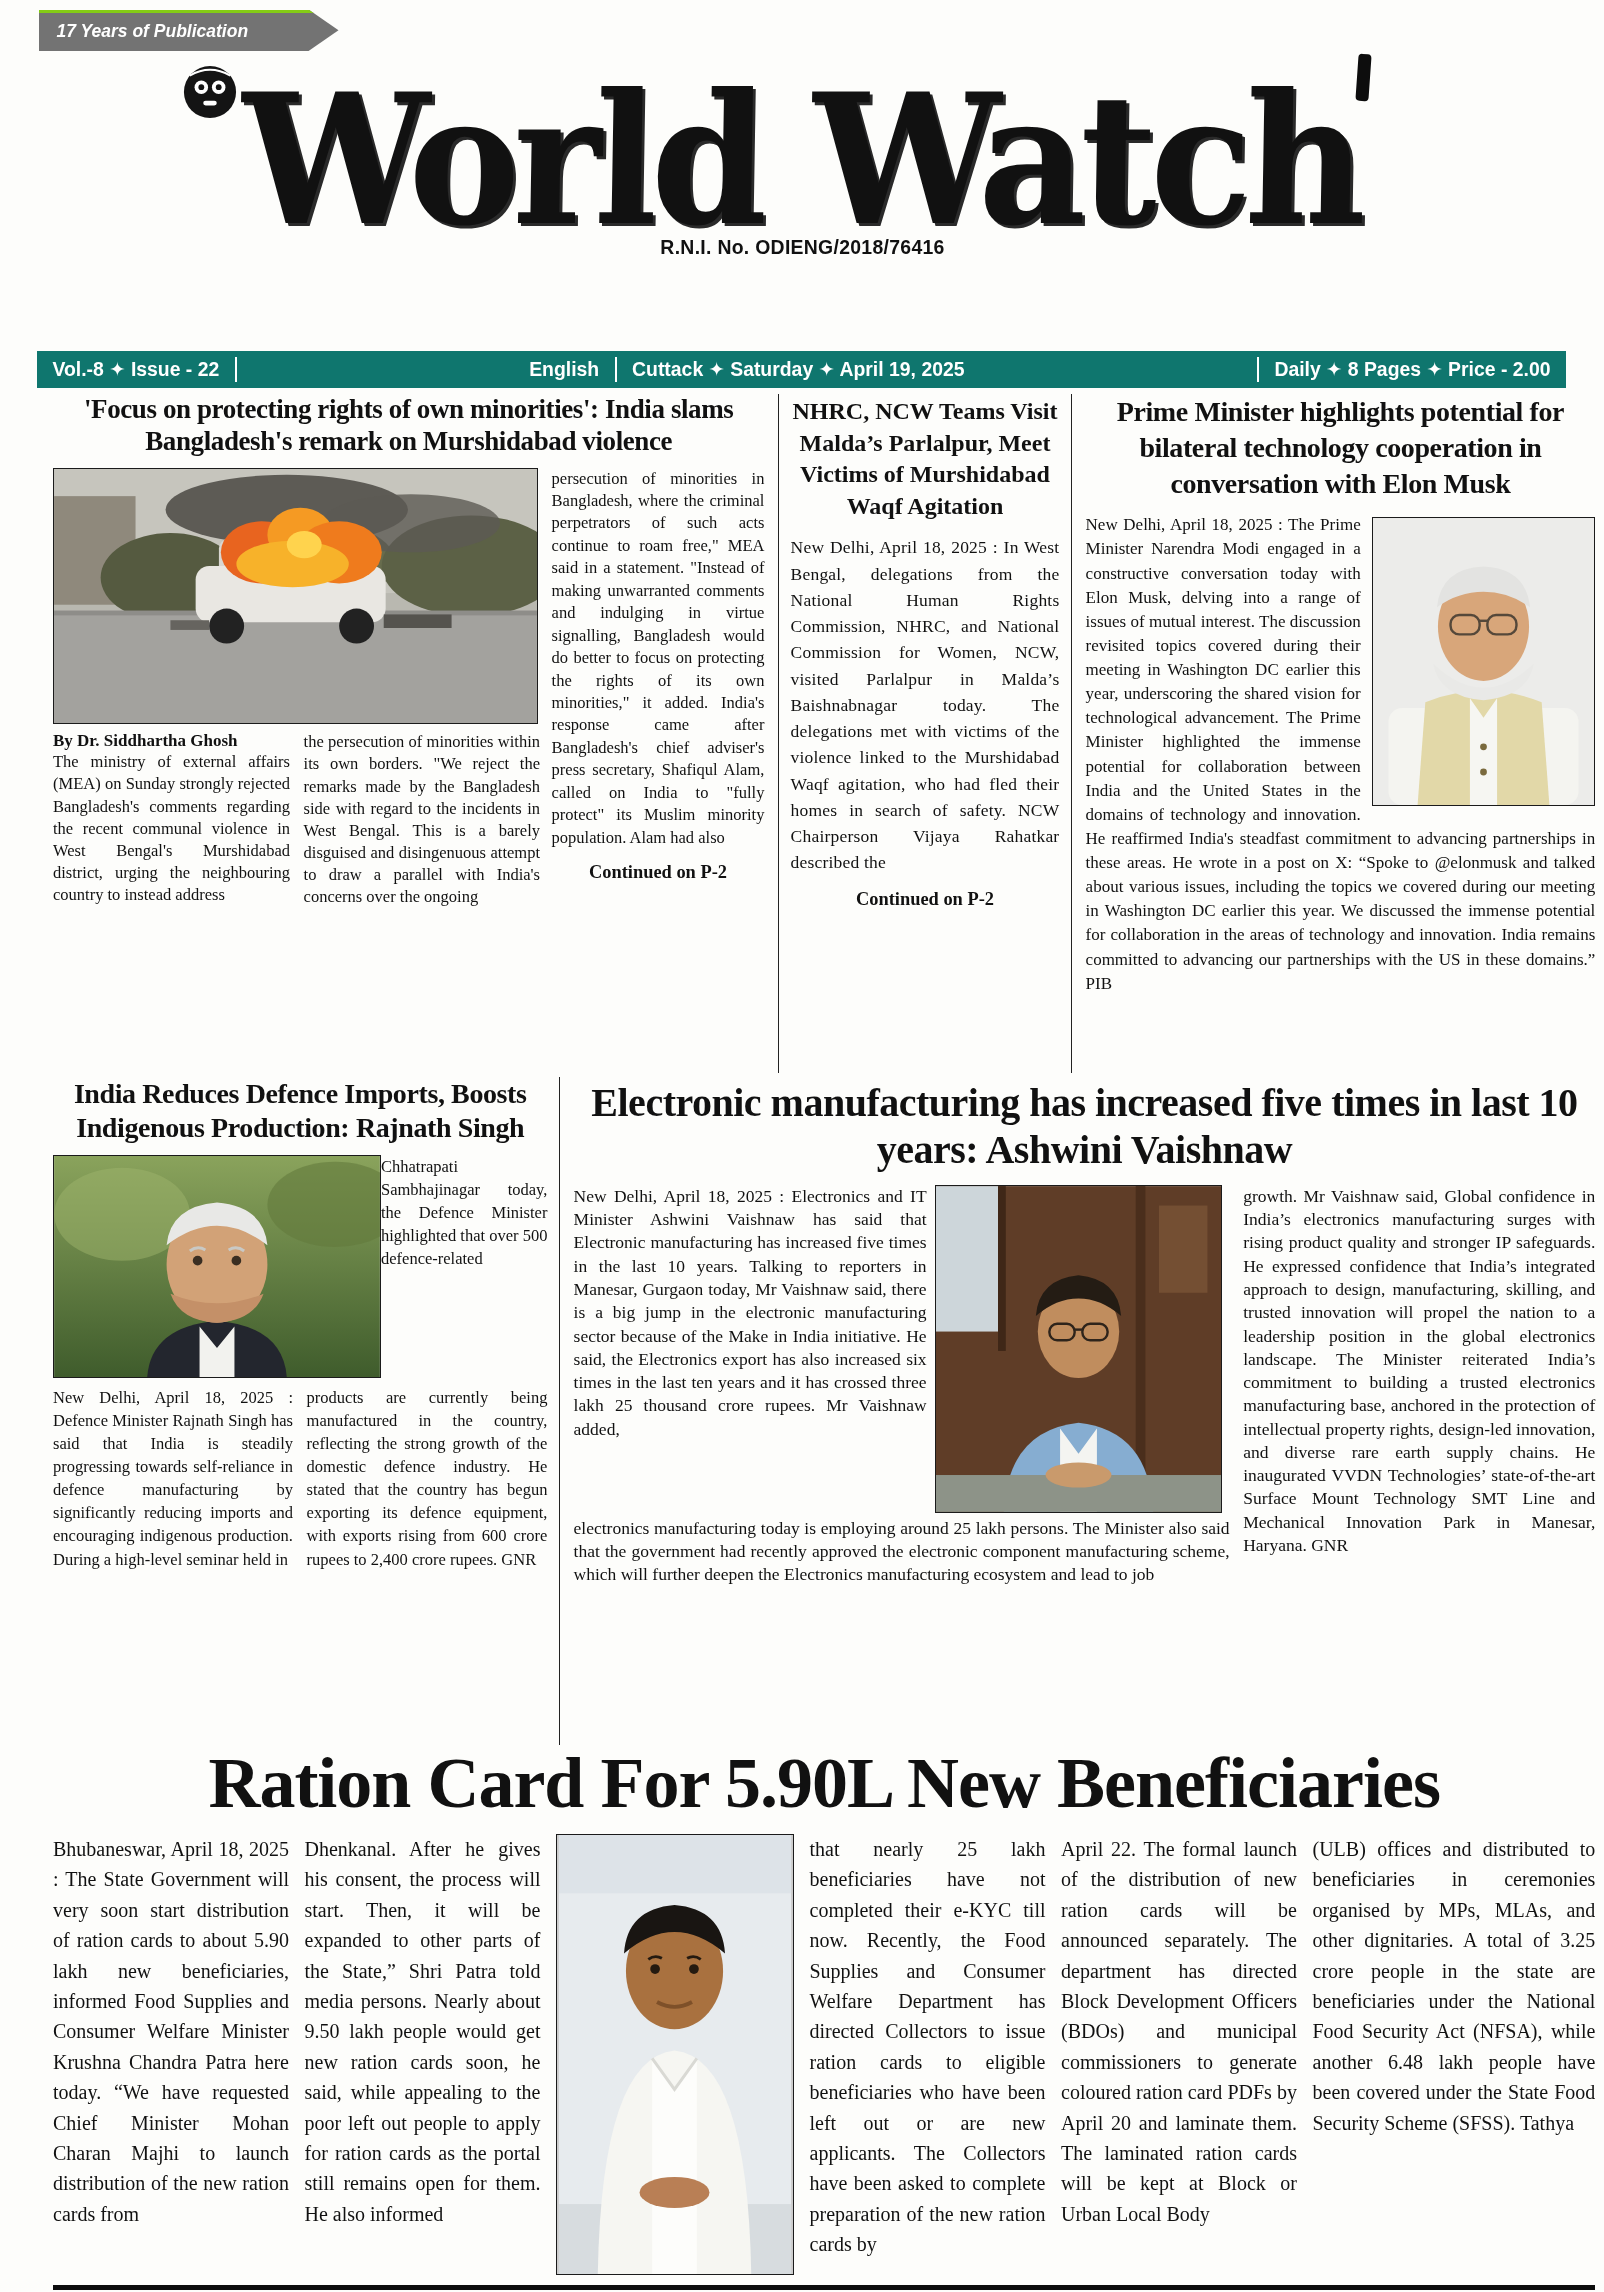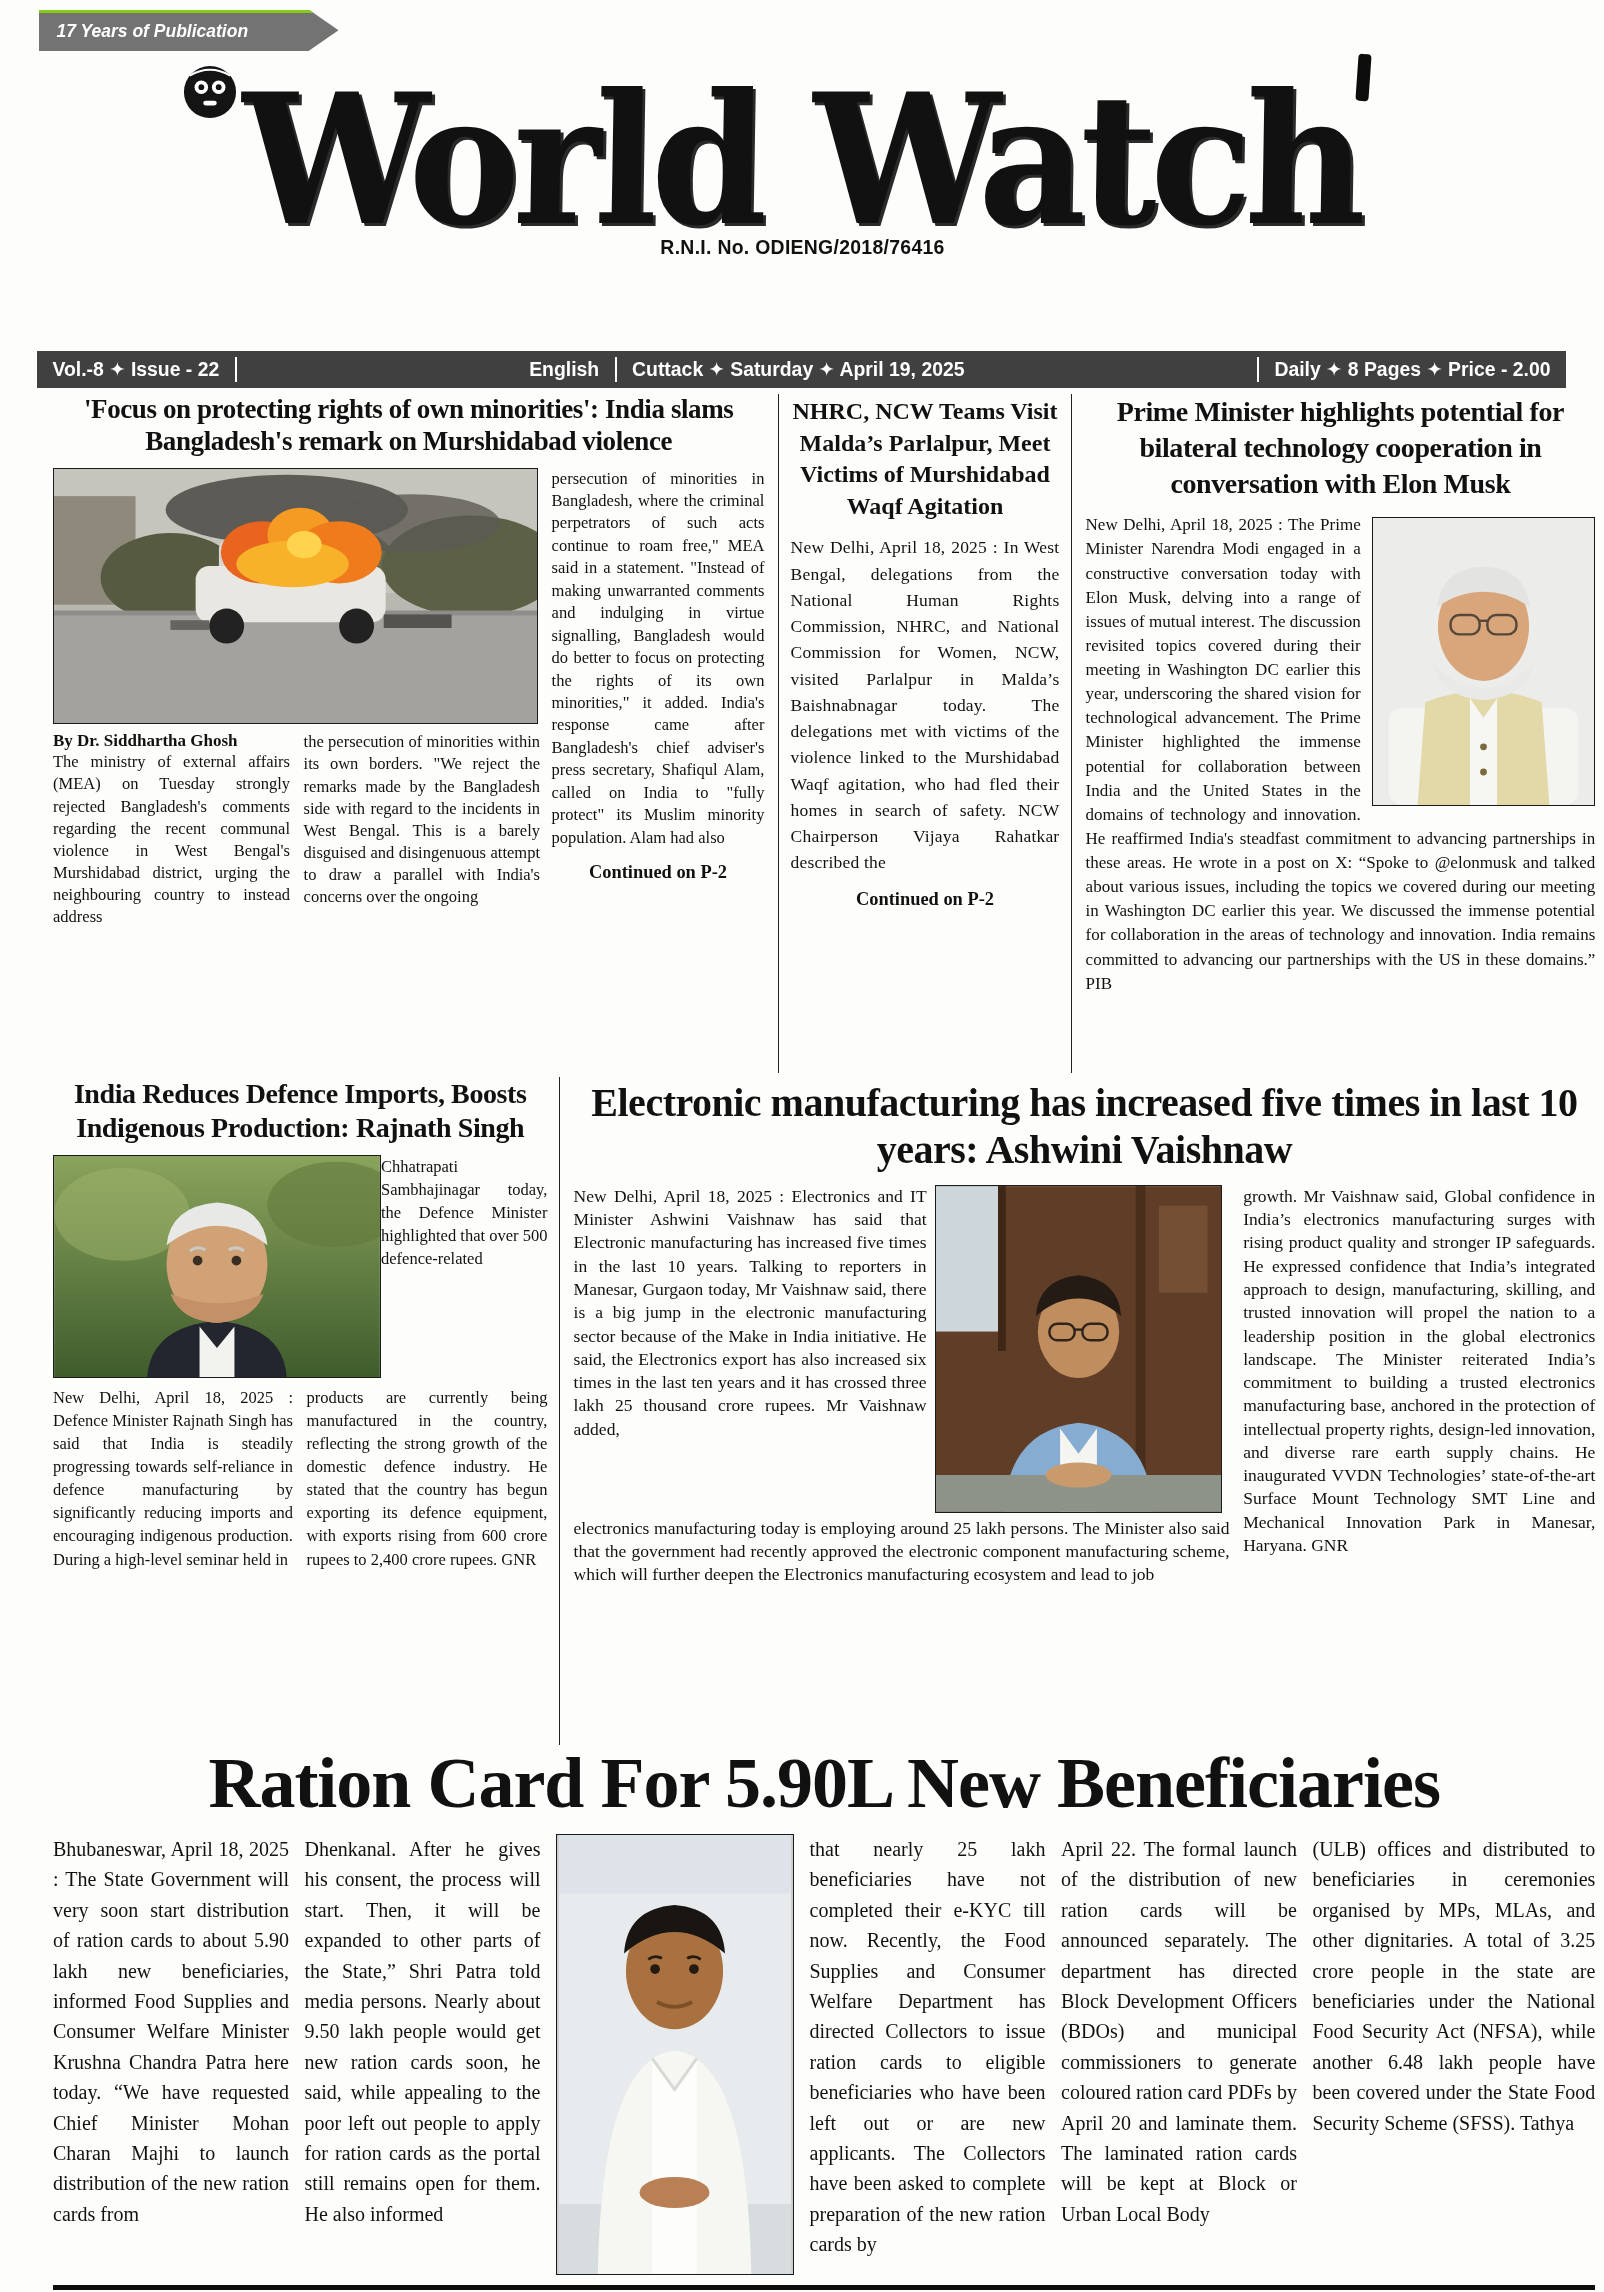--- a/index.html
+++ b/index.html
@@ -25,21 +25,21 @@
   .emblem{position:absolute;left:182px;top:11.6px}
   .mast-mark{position:absolute;right:235px;top:1.9px;width:12.6px;height:47px;background:#0d0d0d;border-radius:3.9px;transform:rotate(4deg)}
   .logo{
     font-family:"DejaVu Serif",serif;font-weight:700;font-size:167px;line-height:1.18;
     letter-spacing:-6.8px;transform:scaleY(1.08) skewX(-1deg);transform-origin:top center;
     text-shadow:2.9px 2.9px 0 #2a2a2a;white-space:nowrap;
   }
   .rni{font:700 19.4px "Liberation Sans",sans-serif;margin-top:-13.6px;letter-spacing:0.3px}
   
   .infobar{
-    margin:7.8px 39px 0 37px;height:37px;background:#404040;color:#fff;
+    margin:7.8px 39px 0 37px;height:37px;background:#0f766e;color:#fff;
     display:flex;align-items:center;font:700 19.4px "Liberation Sans","DejaVu Sans",sans-serif;
     padding:0 15.5px;
   }
   .ib-sep{width:1.9px;height:25px;background:#fff;margin:0 15.5px;flex:0 0 auto}
   .ib-grow{flex:1}
   
   .row{display:flex;padding:0 9.7px 0 53px}
   .hl{font-weight:700;text-align:center;font-family:"Liberation Serif",serif}
   .bt{text-align:justify}
   .cont{font-weight:700;text-align:center;font-size:18.4px;margin-top:13px}
@@ -154,21 +154,21 @@
           <ellipse cx="254" cy="68" rx="34" ry="28" fill="#f59a23"></ellipse>
           <ellipse cx="294" cy="86" rx="44" ry="32" fill="#ef7b1d"></ellipse>
           <ellipse cx="246" cy="98" rx="58" ry="24" fill="#f7b22a"></ellipse>
           <ellipse cx="258" cy="78" rx="18" ry="14" fill="#ffd34d"></ellipse>
           <rect x="340" y="150" width="70" height="14" fill="#55534e"></rect>
           <rect x="120" y="156" width="40" height="10" fill="#66645f"></rect>
         </svg>
         <div class="min-cols">
           <div>
             <div class="byline">By Dr. Siddhartha Ghosh</div>
-            <div class="bt">The ministry of external affairs (MEA) on Tuesday strongly rejected Bangladesh's comments regarding the recent communal violence in West Bengal's Murshidabad district, urging the neighbouring country to instead address</div>
+            <div class="bt">The ministry of external affairs (MEA) on Sunday strongly rejected Bangladesh's comments regarding the recent communal violence in West Bengal's Murshidabad district, urging the neighbouring country to instead address</div>
           </div>
           <div class="bt">the persecution of minorities within its own borders. "We reject the remarks made by the Bangladesh side with regard to the incidents in West Bengal. This is a barely disguised and disingenuous attempt to draw a parallel with India's concerns over the ongoing</div>
         </div>
       </div>
       <div class="min-col3">
         <div class="bt">persecution of minorities in Bangladesh, where the criminal perpetrators of such acts continue to roam free," MEA said in a statement. "Instead of making unwarranted comments and indulging in virtue signalling, Bangladesh would do better to focus on protecting the rights of its own minorities," it added. India's response came after Bangladesh's chief adviser's press secretary, Shafiqul Alam, called on India to "fully protect" its Muslim minority population. Alam had also</div>
         <div class="cont">Continued on P-2</div>
       </div>
     </div>
   </div>

